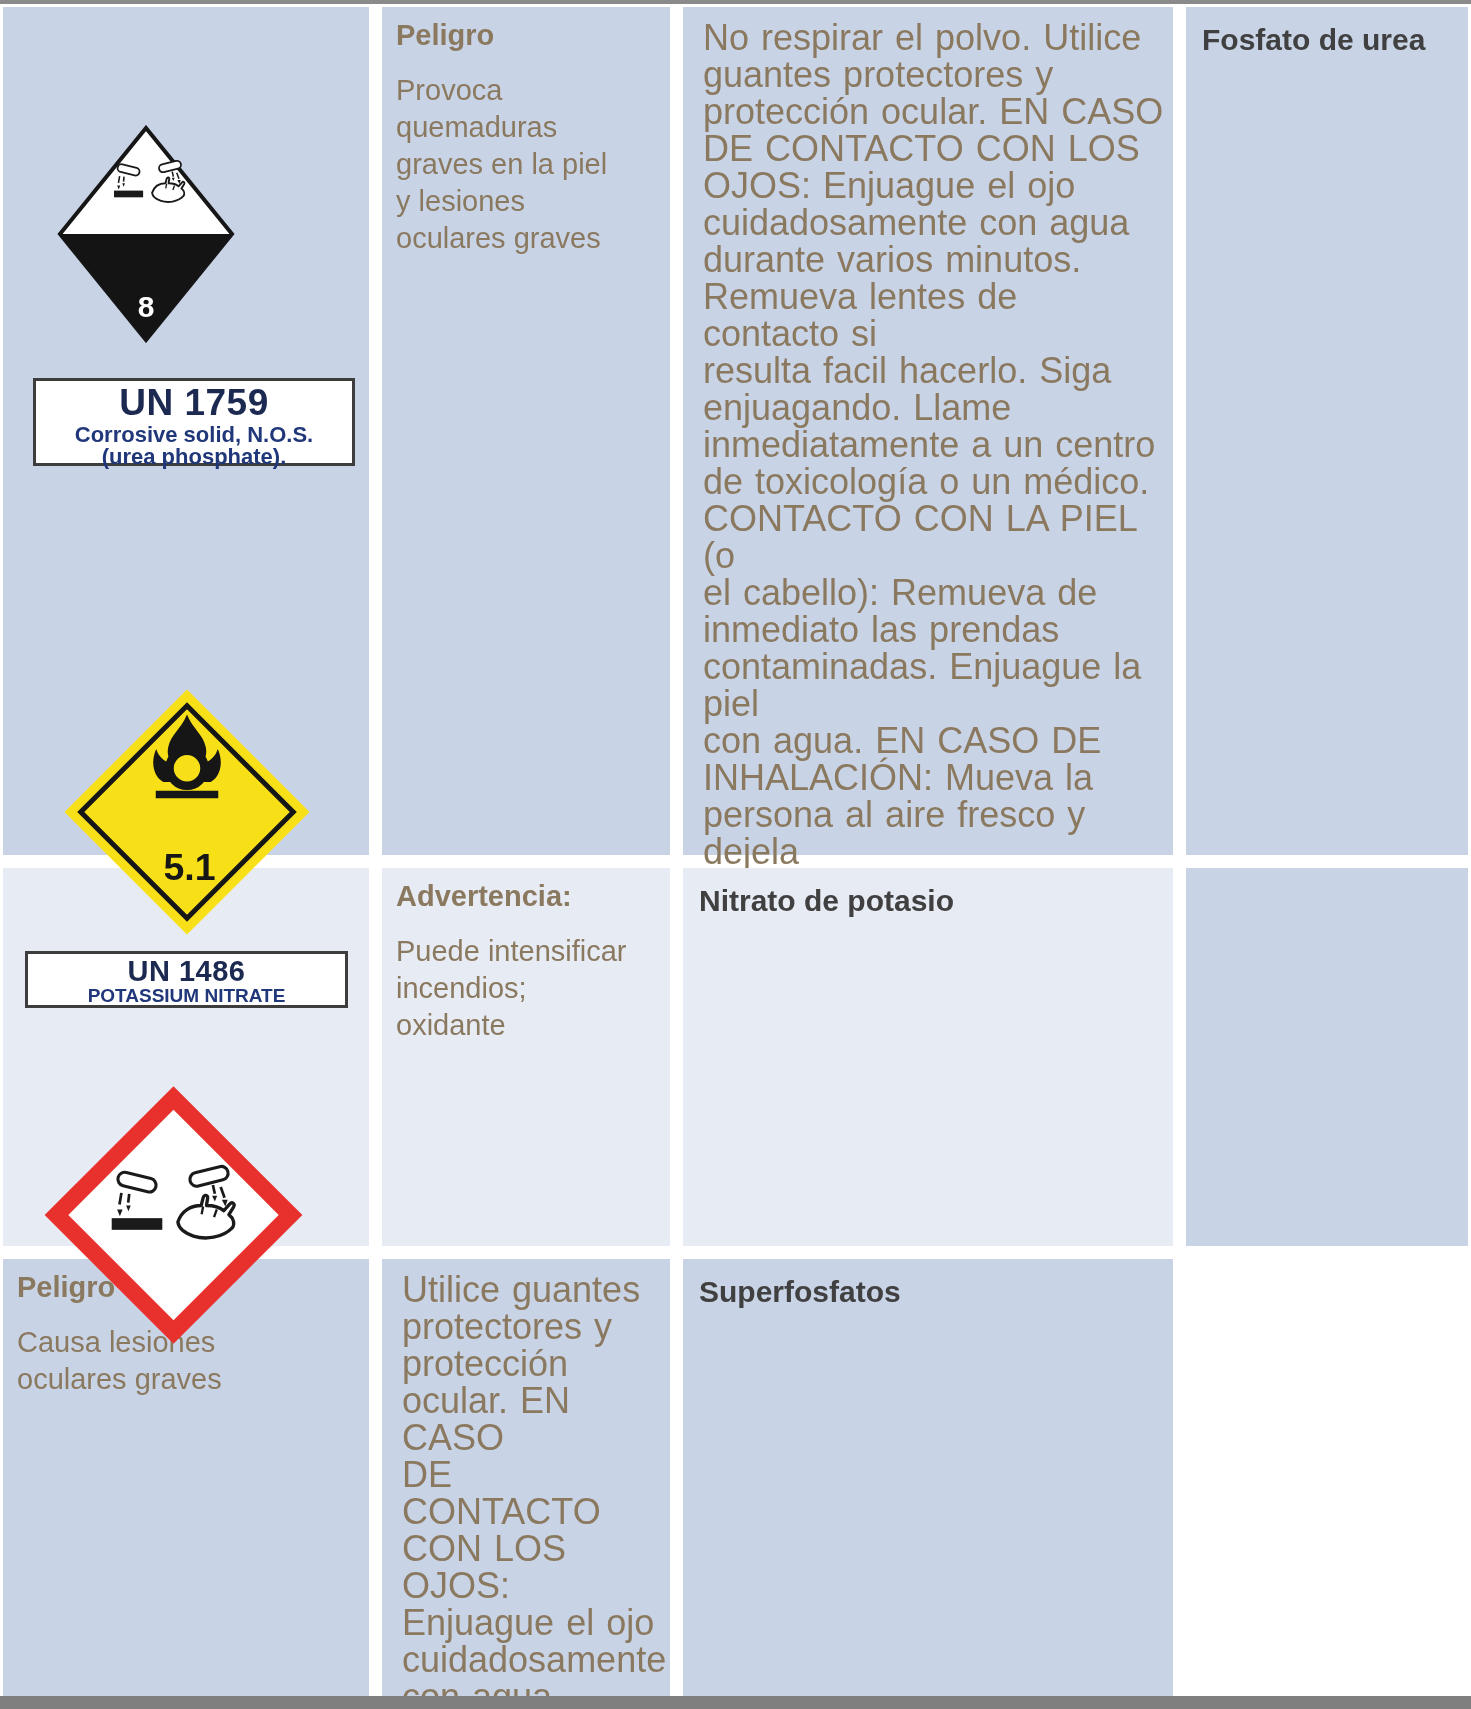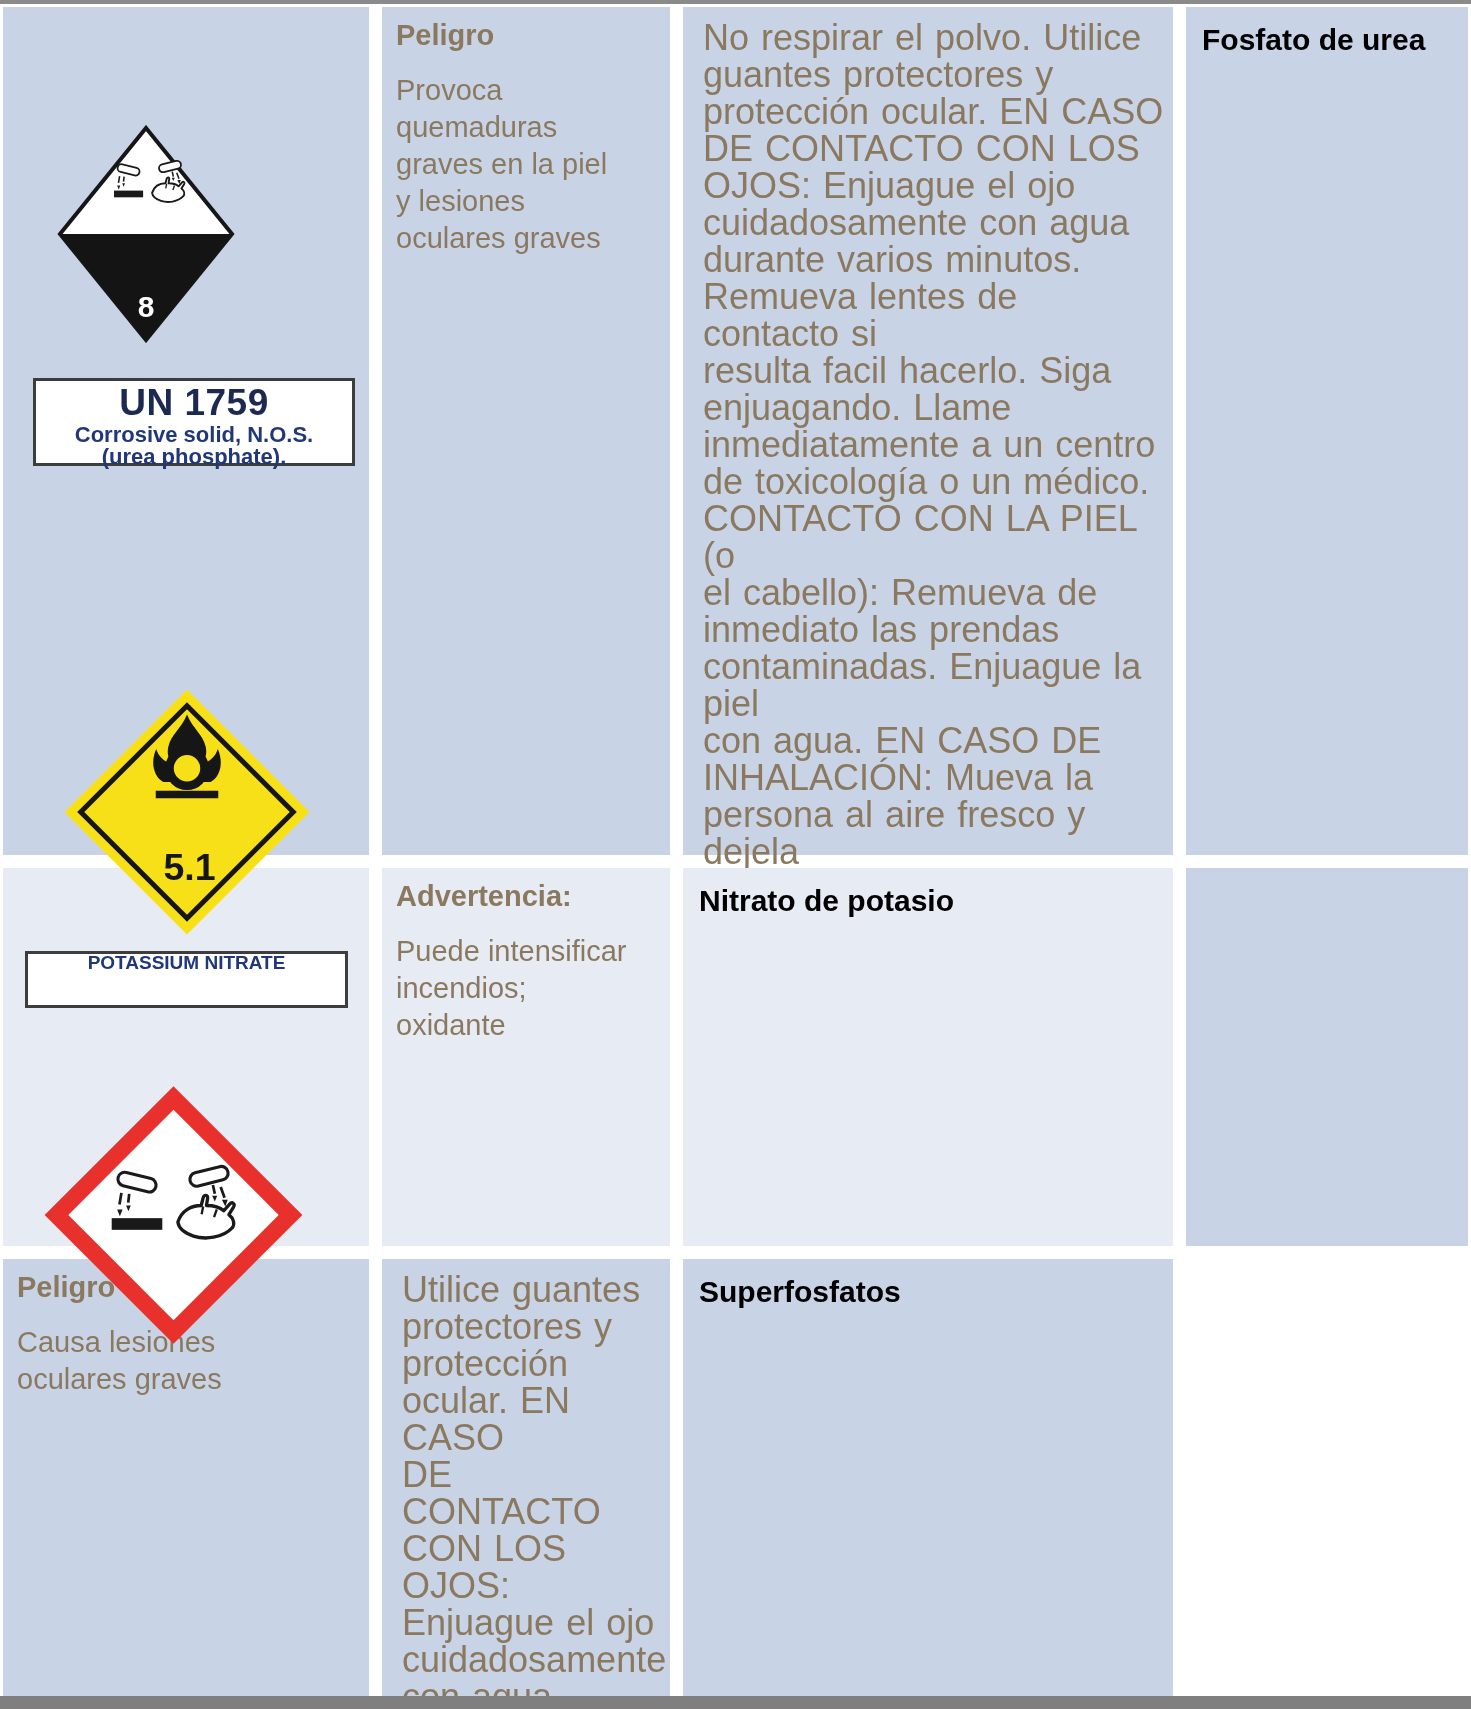--- a/index.html
+++ b/index.html
@@ -18,21 +18,21 @@
     gap:13px;
   }
   .cell{box-sizing:border-box;}
   .dark{background:#c9d3e6;}
   .light{background:#e7ebf4;}
 
   .sigcell{padding:10px 6px 0 14px;color:#8a795f;font-size:29px;line-height:37px;}
   .sig{font-weight:bold;}
   .haz{white-space:pre-line;margin-top:18px;}
   .precell{padding:12px 8px 0 20px;color:#8a795f;font-size:36px;line-height:37px;white-space:pre-line;word-spacing:2px;}
-  .prodcell{padding:14px 24px 0 16px;color:#000000;font-size:30px;line-height:38px;font-weight:bold;}
+  .prodcell{padding:14px 24px 0 16px;color:#404040;font-size:30px;line-height:38px;font-weight:bold;}
   .prod{margin:0 0 40px 0;}
 
   .pict{position:absolute;z-index:2;}
 
   .unbox{
     position:absolute;z-index:2;background:#ffffff;border:3px solid #3d3d3d;
     box-sizing:border-box;text-align:center;
   }
   .unbox .un-title{font-weight:bold;color:#1c2a52;letter-spacing:0.5px;}
   .unbox .un-sub{font-weight:bold;color:#20377a;}
@@ -156,20 +156,21 @@
   <polygon points="50,7.5 92.5,50 50,92.5 7.5,50" fill="none" stroke="#161616" stroke-width="2"></polygon>
   <g>
     <path d="M50,11 C52.5,17 56.5,19 57.5,24 C58.2,27.5 57,29.5 55,31 C59.5,30 61.5,27.5 62.3,24.8 C64.5,29.5 63.8,35.5 59.5,38 L40.5,38 C36.2,35.5 35.5,29.5 37.7,24.8 C38.5,27.5 40.5,30 45,31 C43,29.5 41.8,27.5 42.5,24 C43.5,19 47.5,17 50,11 Z" fill="#161616"></path>
     <circle cx="50" cy="32.5" r="7" fill="#f7e017" stroke="#161616" stroke-width="3.4"></circle>
     <rect x="37.5" y="41.5" width="25" height="3" fill="#161616"></rect>
   </g>
   <text x="51" y="77" text-anchor="middle" font-size="15" font-weight="bold" fill="#161616" font-family="Liberation Sans, sans-serif">5.1</text>
 </svg>
 
 <div class="unbox" id="un1486">
+  <div class="un-title">UN 1486</div>
   <div class="un-sub">POTASSIUM NITRATE</div>
 </div>
 
 <svg class="pict" style="left:42px;top:1083px" width="263" height="264" viewBox="0 0 100 100">
   <polygon points="50,1 99,50 50,99 1,50" fill="#e8302c"></polygon>
   <polygon points="50,10 90,50 50,90 10,50" fill="#ffffff"></polygon>
   <use href="#corrglyph" transform="translate(26.5,29) scale(0.74)"></use>
 </svg>
 
 <div class="bottombar"></div>

